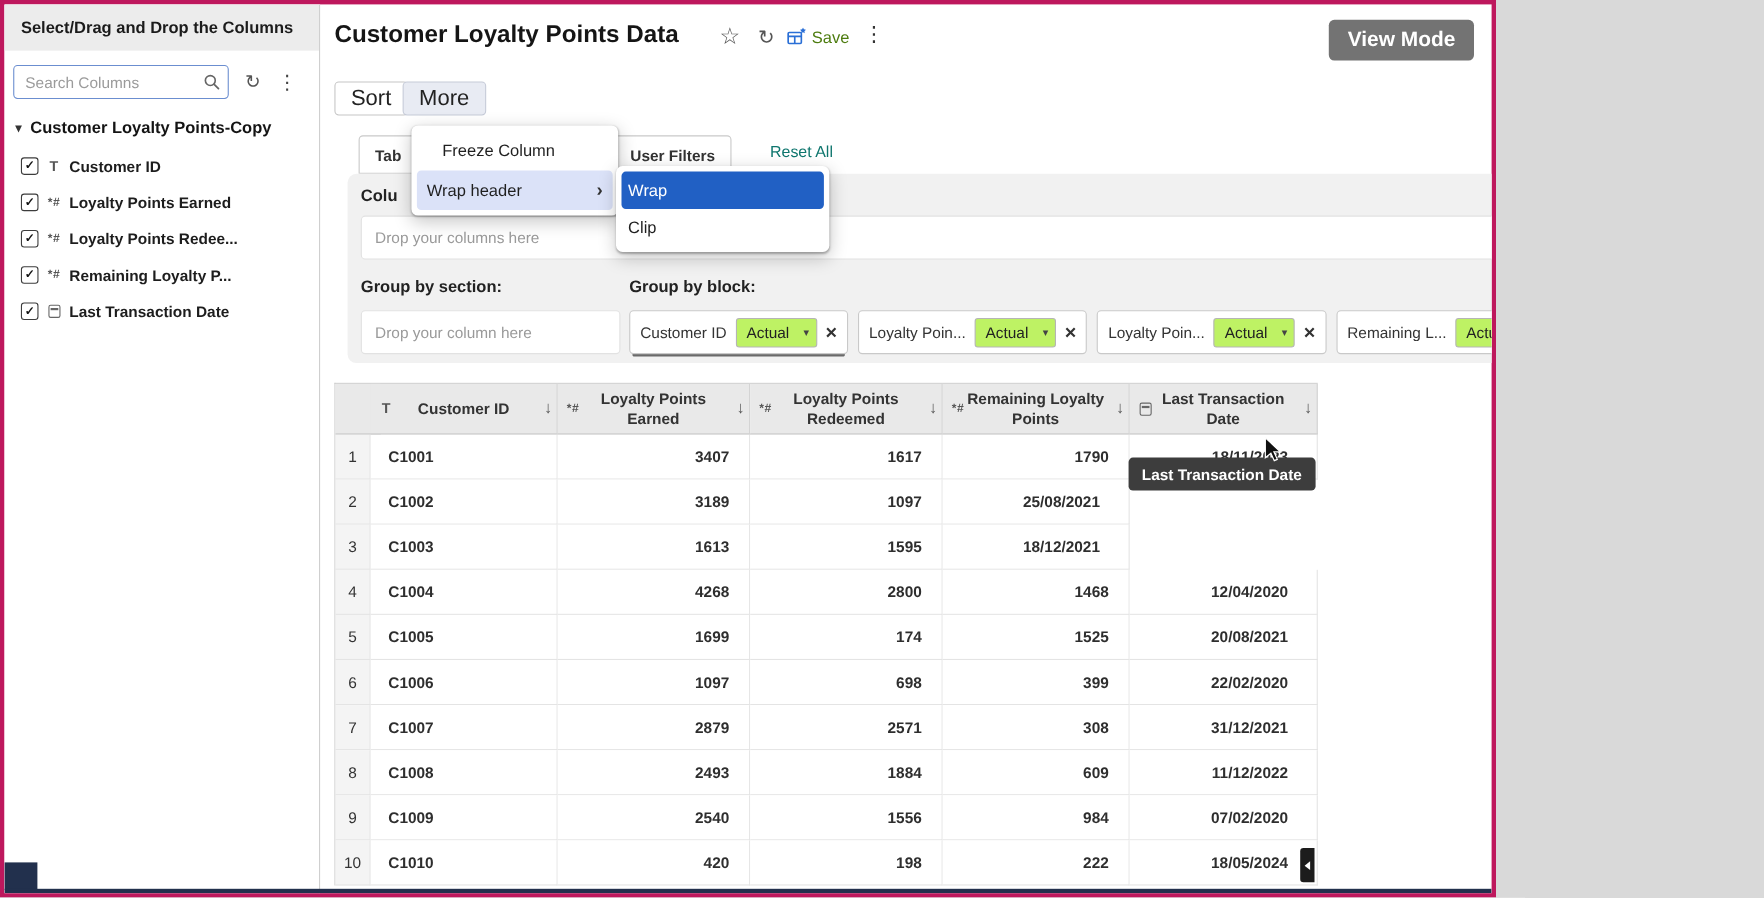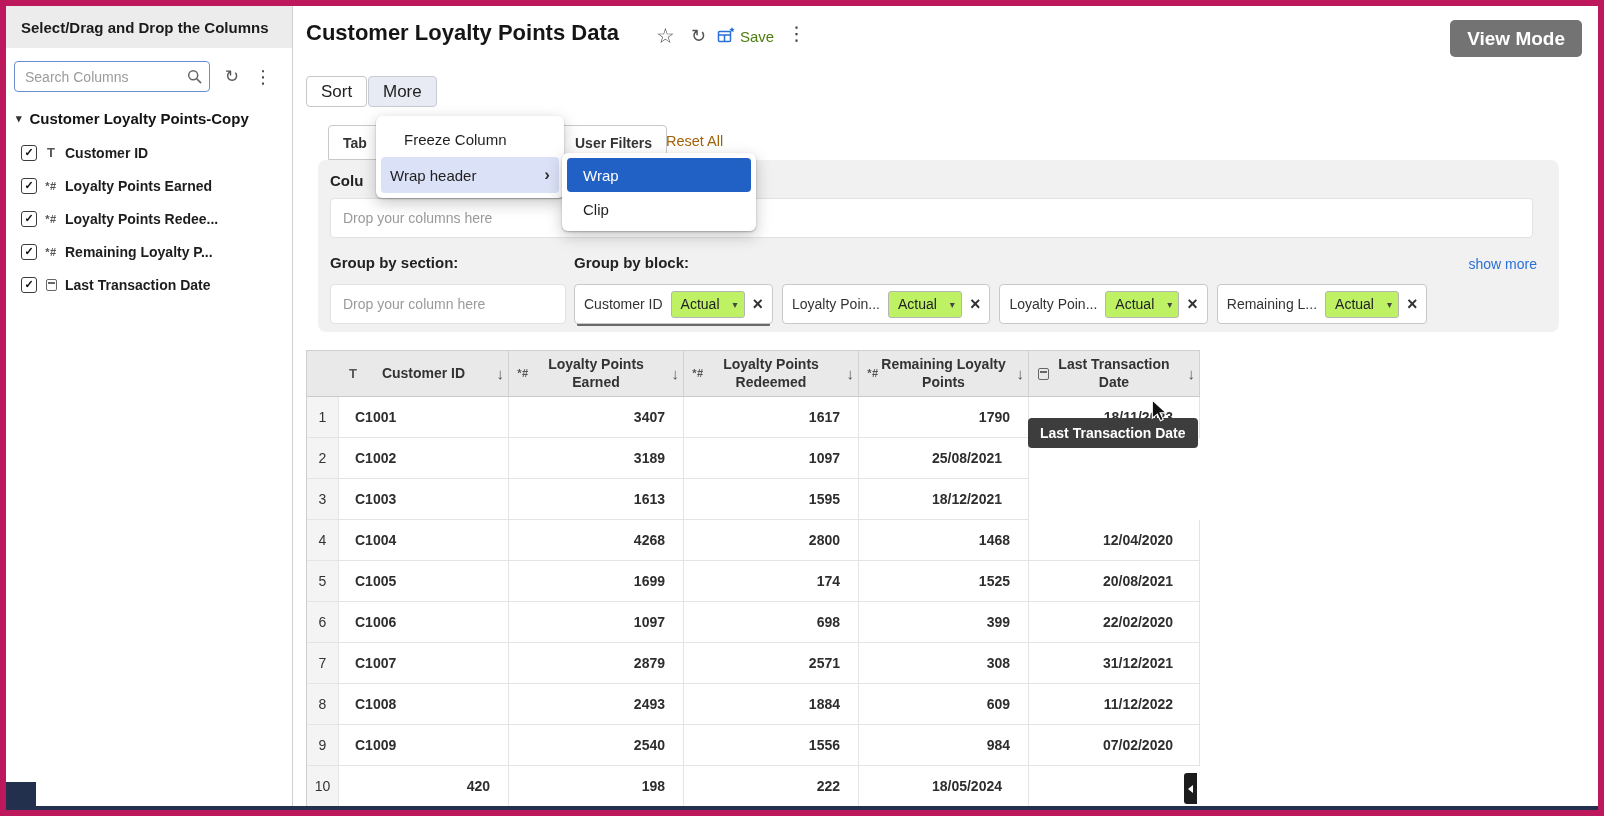--- a/index.html
+++ b/index.html
@@ -1,18 +1,18 @@
 <!DOCTYPE html>
 <html><head>
 <meta charset="utf-8">
 <style>
   *{box-sizing:border-box;margin:0;padding:0}
   html,body{margin:0;padding:0;background:#d9d9d9}
   body{font-family:"Liberation Sans",sans-serif}
-  .app{position:relative;width:1604px;height:816px;background:#fff;border:6px solid #be185d;overflow:hidden}
+  .app{position:relative;width:1360px;height:816px;background:#fff;border:4px solid #be185d;overflow:hidden}
 
   
   .sidebar{position:absolute;left:0;top:0;bottom:0;width:287px;border-right:1px solid #cfcfcf;background:#fff;z-index:5}
   .sb-header{height:42px;background:#ececec;display:flex;align-items:center;padding:0 15px;font-size:15px;font-weight:bold;color:#1b1b1b}
   .sb-searchrow{display:flex;align-items:center;margin:13px 20px 0 8px}
   .sb-search{position:relative;width:212px}
   .sb-search input{width:100%;height:31px;border:1px solid #6b8ed0;border-radius:4px;padding:0 30px 0 10px;font-family:"Liberation Sans",sans-serif;font-size:14px;color:#222;outline:none;background:#fff}
   .sb-search input::placeholder{color:#9b9b9b}
   .mag{position:absolute;right:8px;top:8px}
   .icnbtn{margin-left:15px;color:#555;cursor:pointer;line-height:1}
@@ -33,27 +33,27 @@
   .page-title{position:absolute;left:300px;top:14px;font-size:22px;font-weight:bold;color:#151515}
   .hicon{position:absolute;color:#555;cursor:pointer;line-height:1}
   .star{left:650px;top:19px;font-size:21px}
   .refresh2{left:685px;top:21px;font-size:18px}
   .save-group{position:absolute;left:711px;top:21px;display:flex;align-items:center;gap:5px;cursor:pointer}
   .save-label{color:#4d7c0f;font-size:15px}
   .kebab2{left:781px;top:18px;font-size:19px;color:#333}
   .viewmode{position:absolute;right:16px;top:14px;height:37px;padding:0 17px;background:#737373;color:#fff;border:none;border-radius:5px;font-family:Liberation Sans, sans-serif;font-weight:bold;font-size:19px;cursor:pointer}
 
   
-  .btn{position:absolute;top:70px;height:31px;padding:0 14px;font-family:"Liberation Sans",sans-serif;font-size:17px;border-radius:4px;cursor:pointer;color:#222}
+  .btn{position:absolute;top:70px;height:31px;padding:0 14px;font-family:"Liberation Sans",sans-serif;font-size:20px;border-radius:4px;cursor:pointer;color:#222}
   .btn-sort{left:300px;background:#fff;border:1px solid #c6c6c6}
   .btn-more{left:362px;background:#e8ebf3;border:1px solid #c6cbd8}
   .tab{position:absolute;top:119px;height:35px;background:#fff;border:1px solid #c9c9c9;border-radius:4px 4px 0 0;display:flex;align-items:center;padding:0 14px;font-size:14px;font-weight:bold;color:#333;cursor:pointer}
   .tab1{left:322px;width:232px}
   .tab2{left:554px}
-  .reset-all{position:absolute;left:660px;top:127px;color:#a16207;font-size:14.5px;cursor:pointer}
+  .reset-all{position:absolute;left:696px;top:127px;color:#0f766e;font-size:14.5px;cursor:pointer}
 
   
   .panel{position:absolute;left:312px;top:154px;width:1241px;height:172px;background:#f1f1f1;border-radius:8px}
   .panel-label{position:absolute;left:12px;top:12px;font-size:15px;font-weight:bold;color:#222}
   .dropzone{position:absolute;background:#fff;border:1px solid #e2e2e2;border-radius:4px;display:flex;align-items:center;padding:0 12px;font-size:14px;color:#9a9a9a}
   .dz-columns{left:12px;right:26px;top:38px;height:40px}
   .lbl-section{position:absolute;left:12px;top:94px;font-size:15px;font-weight:bold;color:#222}
   .lbl-block{position:absolute;left:256px;top:94px;font-size:15px;font-weight:bold;color:#222}
   .show-more{position:absolute;right:22px;top:96px;color:#2a6fd6;font-size:14px;cursor:pointer}
   .dz-section{left:12px;top:124px;width:236px;height:40px}
@@ -78,21 +78,21 @@
   .td.left{padding-left:16px}
   .td.num{justify-content:flex-end;padding-right:18px}
   .td.date{justify-content:flex-end;padding-right:26px}
 
   
   .menu{position:absolute;left:370px;top:110px;width:188px;background:#fff;border-radius:6px;box-shadow:0 1px 2px rgba(0,0,0,.28),0 5px 16px rgba(0,0,0,.22);padding:5px 0;z-index:30}
   .menu-item{height:36px;display:flex;align-items:center;padding:0 28px;font-size:15px;color:#1f1f1f;cursor:pointer}
   .menu-item.hl{background:#dbe2f8;margin:0 5px;border-radius:4px;padding:0 9px;justify-content:space-between}
   .mi-arrow{font-size:17px;color:#333;font-weight:bold}
   .submenu{position:absolute;left:556px;top:147px;width:194px;background:#fff;border-radius:6px;box-shadow:0 1px 2px rgba(0,0,0,.28),0 5px 16px rgba(0,0,0,.22);padding:5px;z-index:31}
-  .sub-item{height:34px;display:flex;align-items:center;padding:0 16px;font-size:15px;color:#1f1f1f;border-radius:4px;cursor:pointer}
+  .sub-item{height:34px;display:flex;align-items:center;padding:0 6px;font-size:15px;color:#1f1f1f;border-radius:4px;cursor:pointer}
   .sub-item.sel{background:#2160c4;color:#fff}
 
   
   .tooltip{position:absolute;left:1022px;top:412px;background:#3d3d3d;color:#fff;font-size:14px;font-weight:bold;padding:7px 12px;border-radius:4px;z-index:40;white-space:nowrap}
   .cursor{position:absolute;left:1144px;top:394px;z-index:41}
   .scrollnub{position:absolute;left:1178px;top:767px;width:13px;height:31px;background:#1c1c1c;border-radius:3px 0 0 3px;display:flex;align-items:center;justify-content:center;z-index:20;cursor:pointer}
   .scrollnub i{width:0;height:0;border-top:4px solid transparent;border-bottom:4px solid transparent;border-right:5px solid #fff}
   .corner{position:absolute;left:0;bottom:3px;width:30px;height:25px;background:#22304d;z-index:50}
   .bline{position:absolute;left:0;right:0;bottom:0;height:4px;background:#22304d;z-index:50}
 </style>
@@ -311,20 +311,21 @@
         <div class="tr">
           <div class="td rn">9</div>
           <div class="td left">C1009</div>
           <div class="td num">2540</div>
           <div class="td num">1556</div>
           <div class="td num">984</div>
           <div class="td date">07/02/2020</div>
         </div>
         <div class="tr">
           <div class="td rn">10</div>
+          <div class="td left">C1010</div>
           <div class="td num">420</div>
           <div class="td num">198</div>
           <div class="td num">222</div>
           <div class="td date">18/05/2024</div>
         </div>
       </div>
   </div>
 
   <div class="menu">
     <div class="menu-item">Freeze Column</div>

